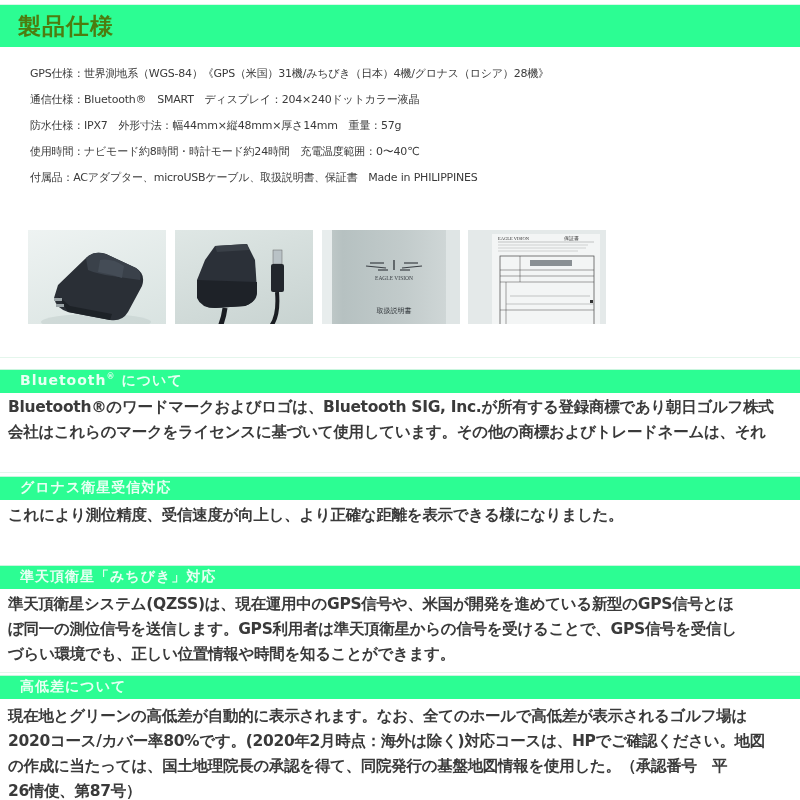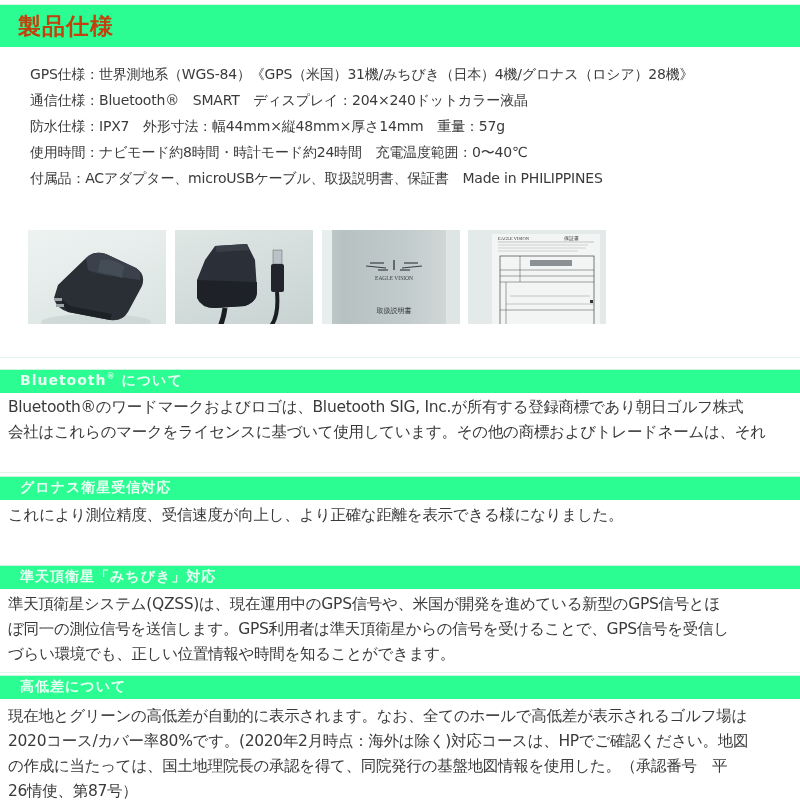--- a/index.html
+++ b/index.html
@@ -6,39 +6,39 @@
   body {
     width:800px; height:800px; overflow:hidden; background:#ffffff;
     font-family:"DejaVu Sans","Liberation Sans",sans-serif; color:#333333;
     position:relative;
   }
   .title-bar {
     position:absolute; left:0; top:4px; width:800px; height:42px;
     background:#2cfd93; border-top:1px solid #d8f7e7;
   }
   .title-bar .title {
-    position:absolute; left:18px; top:6px; font-size:23px; font-weight:bold; color:#c2410c; letter-spacing:1px;
+    position:absolute; left:18px; top:6px; font-size:23px; font-weight:bold; color:#4d7c0f; letter-spacing:1px;
   }
   .specs { position:absolute; left:30px; top:62px; width:770px; }
-  .spec-line { height:26px; line-height:24px; font-size:14px; color:#3a3a3a; white-space:nowrap; letter-spacing:-0.2px; }
+  .spec-line { height:26px; line-height:24px; font-size:11px; color:#3a3a3a; white-space:nowrap; letter-spacing:-0.2px; }
   .photos { position:absolute; top:230px; left:28px; height:106px; }
   .photo { position:absolute; top:0; width:138px; height:94px; overflow:hidden; }
   .ph1 { left:0; background:linear-gradient(160deg,#eef3f2 0%,#d9e3e1 100%); }
   .ph2 { left:147px; background:linear-gradient(160deg,#dfe7e5 0%,#c8d3d1 100%); }
   .ph3 { left:294px; background:linear-gradient(90deg,#c4cdcc 0%,#b6c1c1 15%,#c2cbcb 60%,#d3dada 100%); }
   .ph4 { left:440px; background:#e6eaea; }
   .section-bar {
     position:absolute; left:0; width:800px; height:23px; background:#2cfd93;
     border-top:1px solid #c9f5de;
   }
   .section-bar .label {
     position:absolute; left:20px; top:2px; font-size:14px; font-weight:bold; color:#e8fff3; letter-spacing:1px;text-align:right;
   }
   .section-body { position:absolute; left:8px; width:790px; }
-  .body-line { height:25px; line-height:25px; font-size:15.5px; color:#3a3a3a; white-space:nowrap; letter-spacing:-0.3px; }
+  .body-line { height:25px; line-height:25px; font-size:15.5px; color:#3a3a3a; white-space:nowrap; letter-spacing:-0.3px;font-weight:bold; }
   .sep { position:absolute; left:0; width:800px; height:1px; background:#e4f6ec; }
   sup { font-size:8px; vertical-align:super; }
 </style>
 </head>
 <body>
 
 <div class="title-bar">
   <span class="title">製品仕様</span>
 </div>
 

